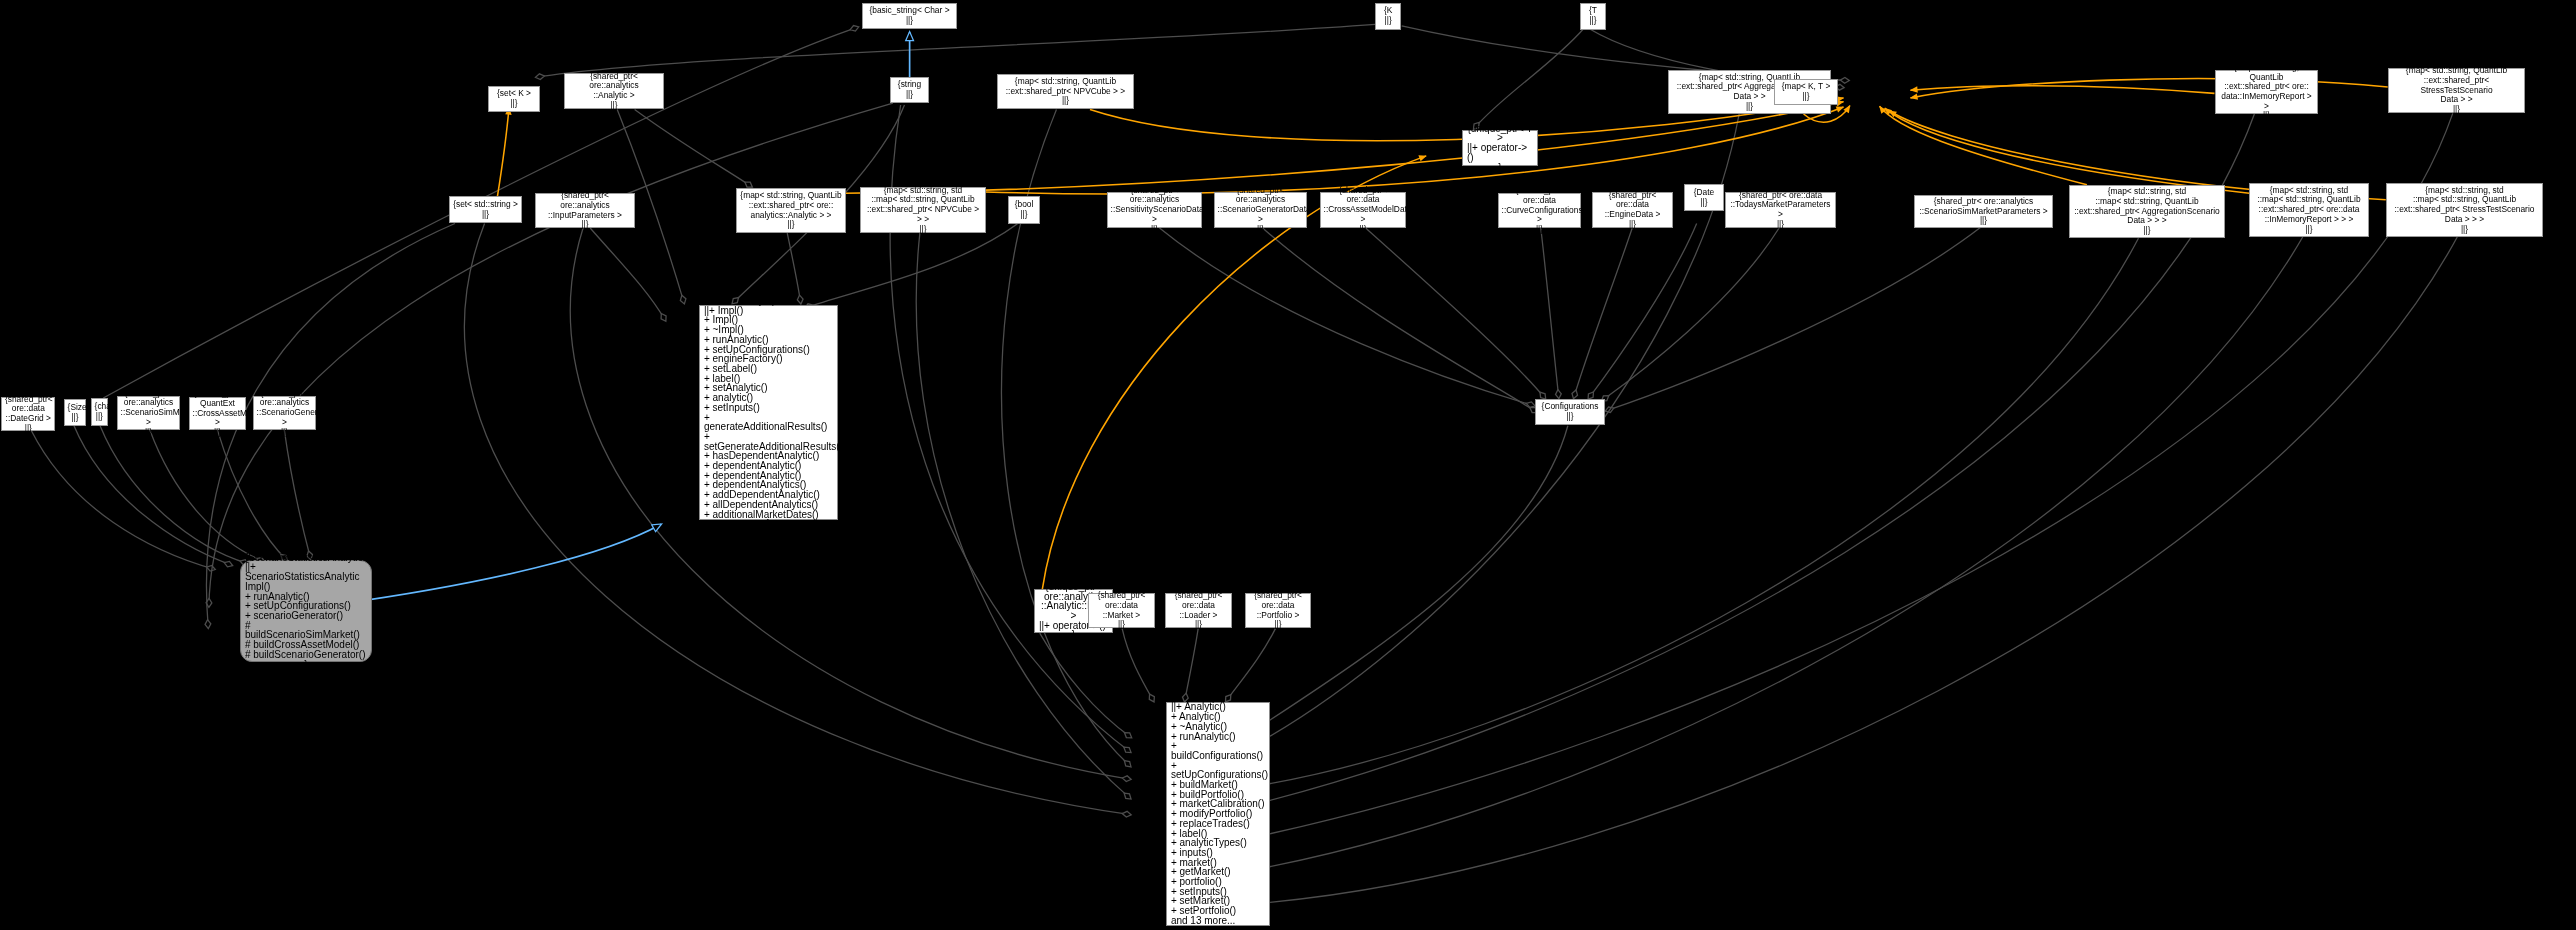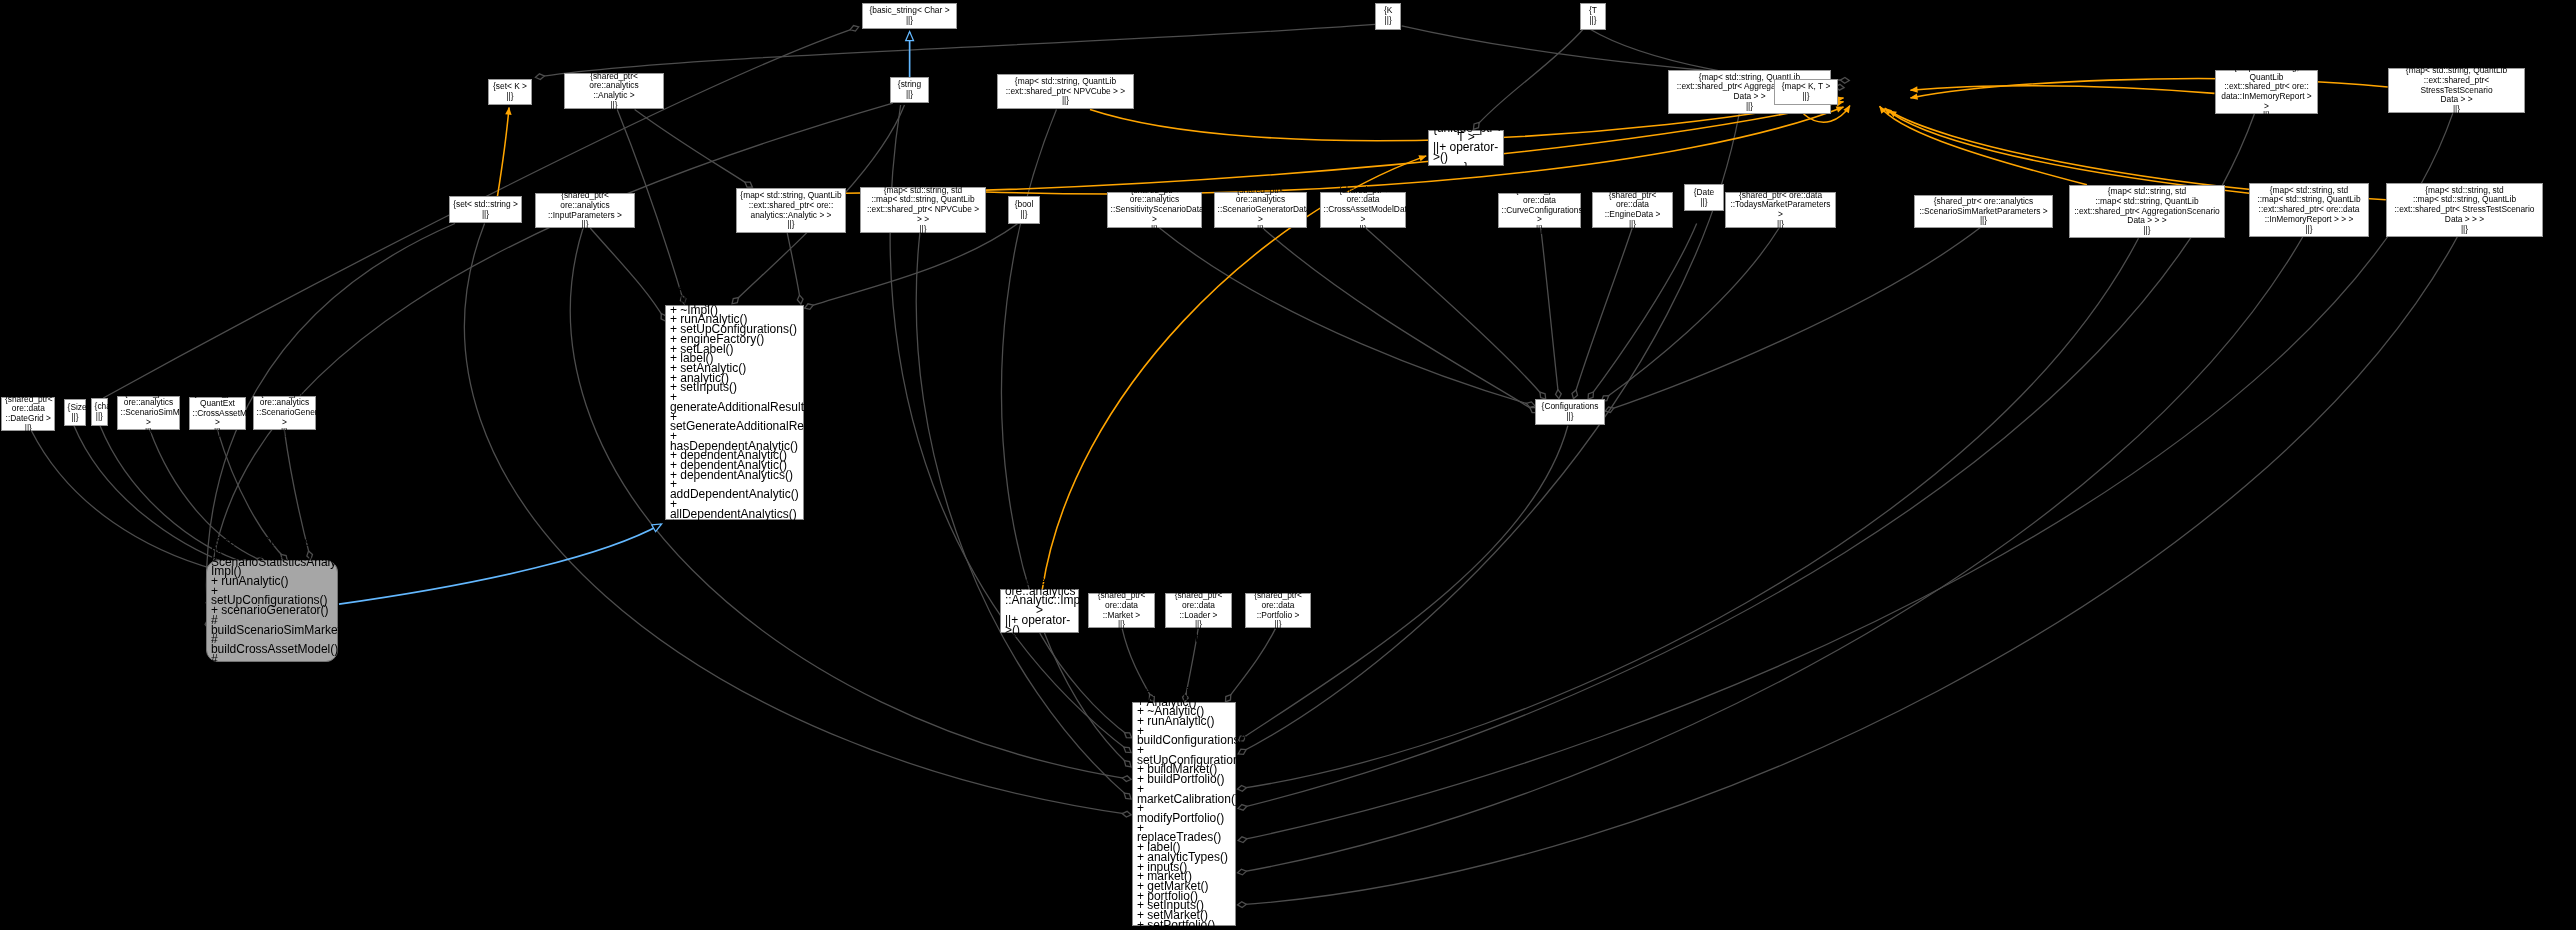--- a/index.html
+++ b/index.html
@@ -14,21 +14,21 @@
   .e{stroke:var(--edge);stroke-width:2;fill:none;}
   .o{stroke:var(--template-edge);stroke-width:2.4;fill:none;}
   .b{stroke:var(--inheritance-edge);stroke-width:2.6;fill:none;}
   .mk-d{fill:var(--bg);stroke:var(--edge);stroke-width:2;}
   .mk-o{fill:var(--template-edge);stroke:none;}
   .mk-b{fill:var(--bg);stroke:var(--inheritance-edge);stroke-width:2;}
   .n,.record{position:absolute;box-sizing:border-box;background:var(--node-fill);
     border:1.3px solid var(--node-border);display:flex;flex-direction:column;justify-content:center;
     font-size:8.4px;line-height:9.7px;cursor:pointer;}
   .n .t{white-space:pre-line;text-align:center;padding:0 2.6px;}
-  .record{border-color:var(--record-border);font-size:12px;padding:1.3px 3.9px;}
+  .record{border-color:var(--record-border);font-size:10px;padding:1.3px 3.9px;margin-left:34px;}
   .record .title{text-align:center;white-space:pre-line;}
   .record .body{text-align:left;white-space:pre-line;}
   .record .close{text-align:center;}
   .main{background:var(--main-fill);border-color:var(--main-border);border-radius:12px;}
 </style>
 </head>
 <body>
 
 <div id="canvas">
 
@@ -111,21 +111,21 @@
     </div>
   <div class="n" style="left:1375px;top:2.6px;width:26.4px;height:27px;">
       <span class="t">{K
 ||}</span>
     </div>
   <div class="n" style="left:1580px;top:2.6px;width:26px;height:27px;">
       <span class="t">{T
 ||}</span>
     </div>
 
-  <div class="n" style="left:488px;top:79px;width:44px;height:26.4px;">
+  <div class="n" style="left:488px;top:86px;width:52px;height:26.4px;">
       <span class="t">{set&lt; K &gt;
 ||}</span>
     </div>
   <div class="n" style="left:564px;top:73px;width:100px;height:36px;">
       <span class="t">{shared_ptr&lt; ore::analytics
 ::Analytic &gt;
 ||}</span>
     </div>
   <div class="n" style="left:890px;top:77px;width:39px;height:26.4px;">
       <span class="t">{string

